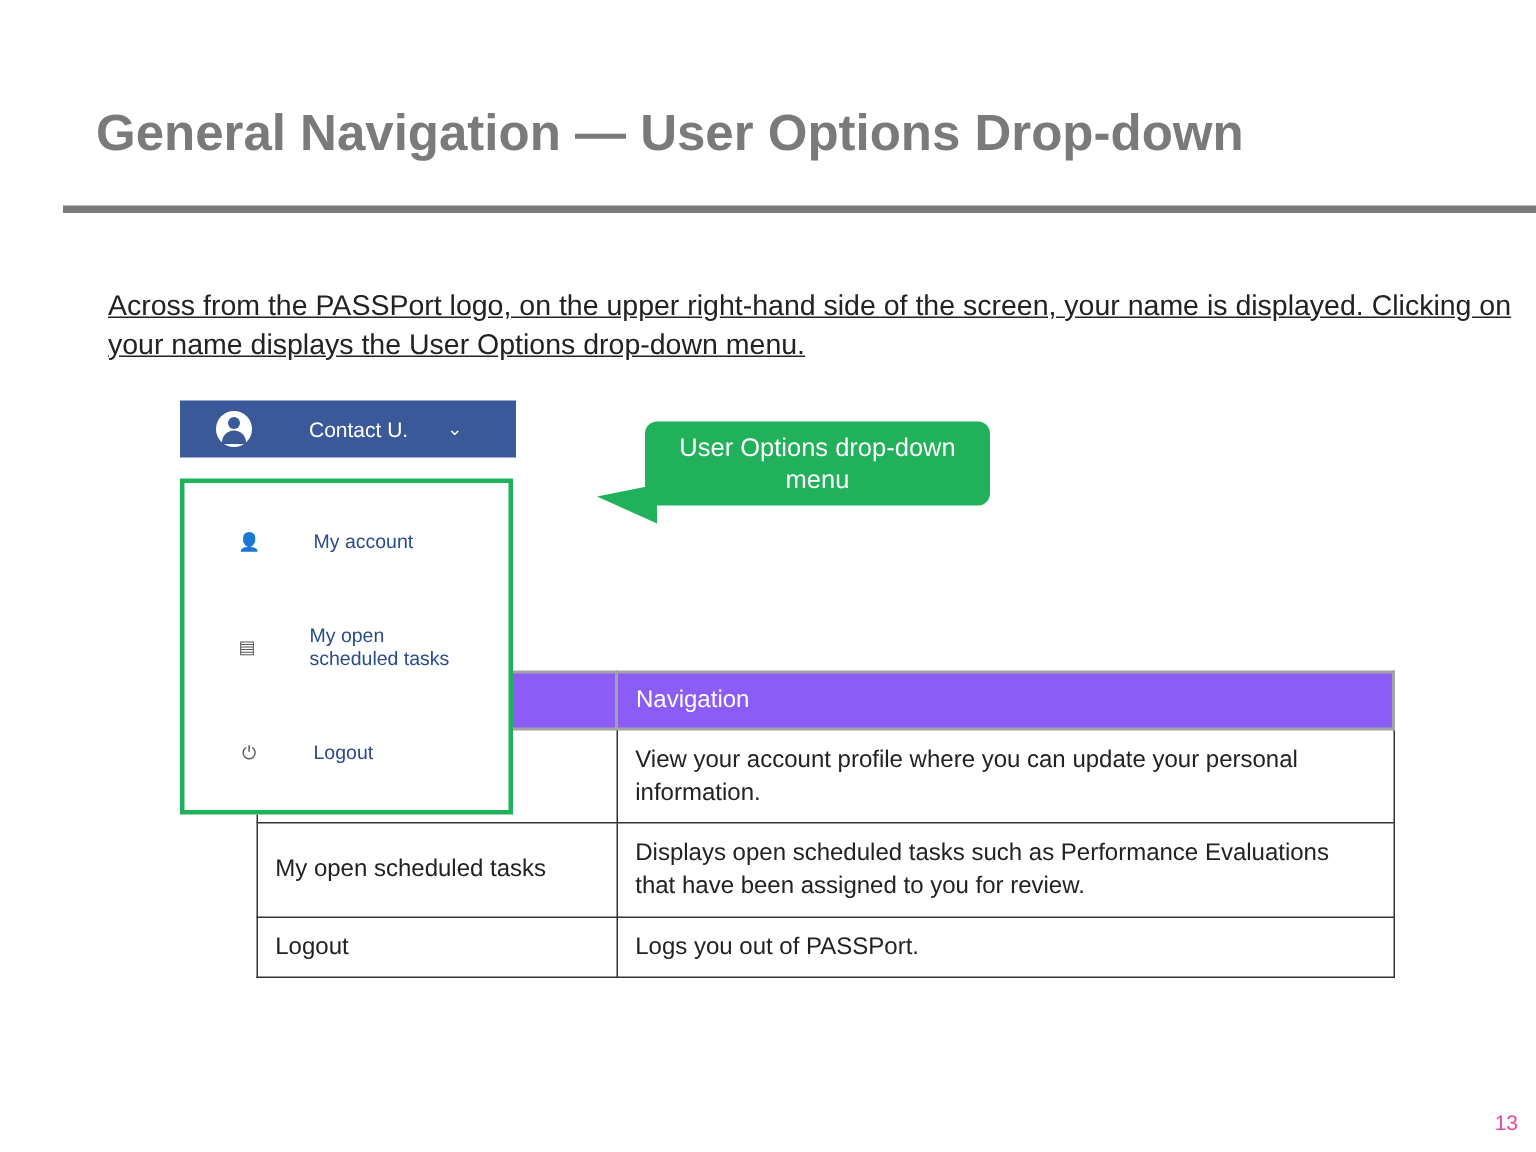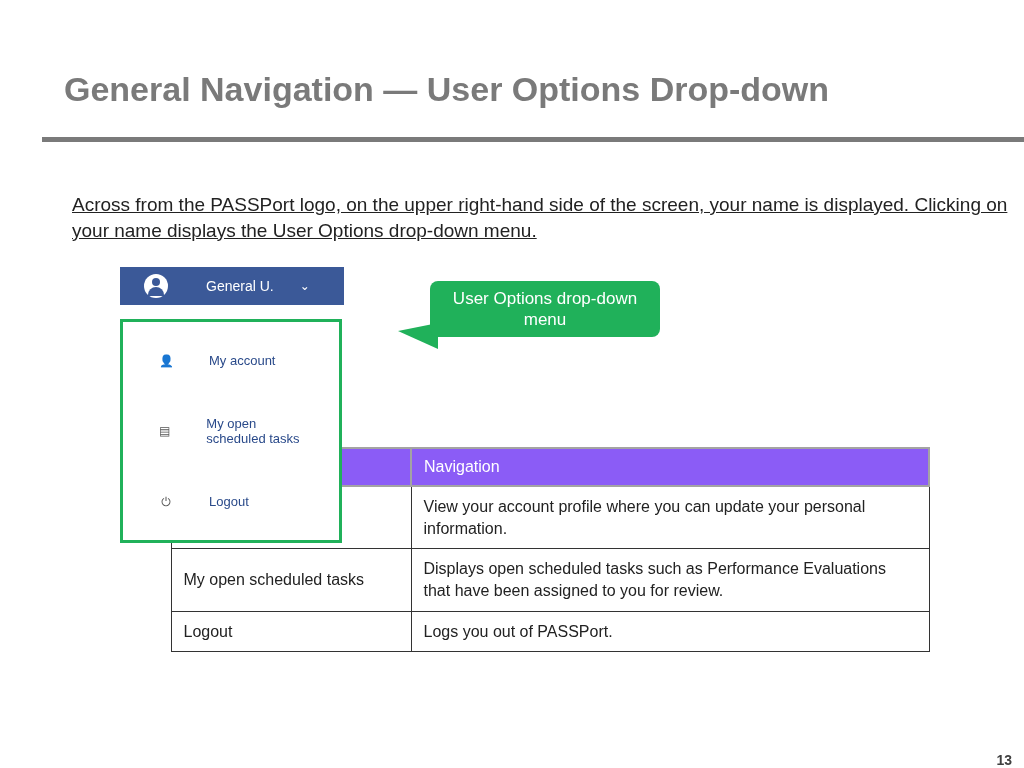--- a/index.html
+++ b/index.html
@@ -139,39 +139,38 @@
   th:first-child { width: 240px; }
   td {
     border: 1px solid #333;
     padding: 9px 12px;
     color: #222;
     vertical-align: middle;
     line-height: 1.35;
   }
   .page-num {
     position: absolute;
-    bottom: 14px;
+    bottom: 26px;
     right: 26px;
-    color: #404040;
+    color: #ec4899;
     font-size: 14px;
-    font-weight: bold;
   }
 </style>
 </head>
 <body>
 
 <h1 class="page-title">General Navigation — User Options Drop-down</h1>
 <div class="hr-line"></div>
 
 <p class="intro">Across from the PASSPort logo, on the upper right-hand side of the screen, your name is displayed. Clicking on your name displays the User Options drop-down menu.</p>
 
 <div class="illustration">
   <div class="ui-header">
     <div class="avatar"></div>
-    <span class="contact-name">General U.</span>
+    <span class="contact-name">Contact U.</span>
     <span class="chevron">⌄</span>
   </div>
   <div class="dropdown">
     <div class="dd-row">
       <span class="dd-icon">👤</span>
       <span>My account</span>
     </div>
     <div class="dd-row">
       <span class="dd-icon">▤</span>
       <span>My open scheduled tasks</span>

